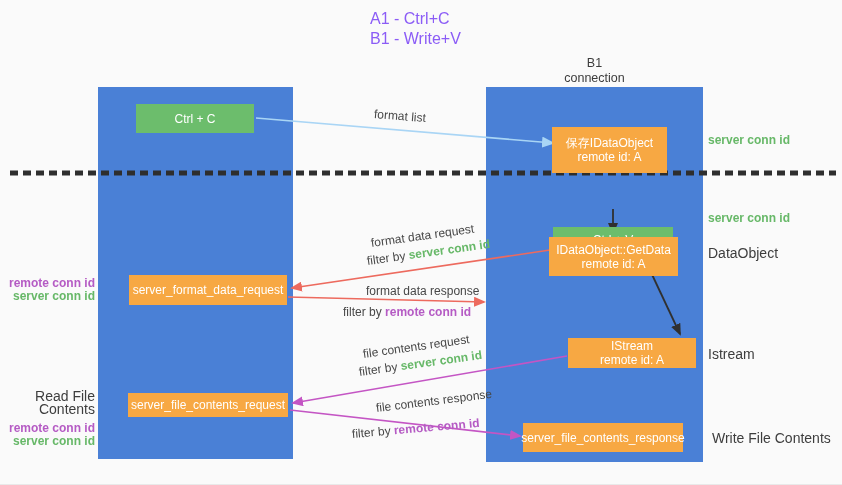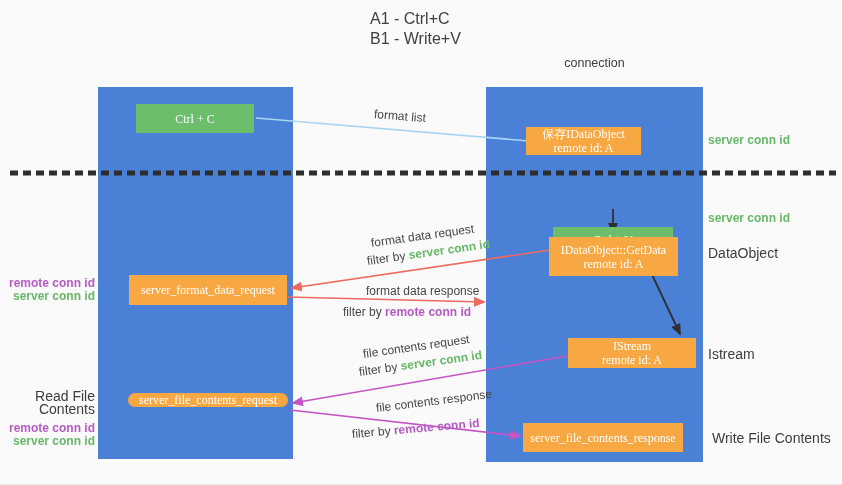--- a/index.html
+++ b/index.html
@@ -9,44 +9,44 @@
     position:relative; width:842px; height:485px;
     background:#fafafa; overflow:hidden;
     border-bottom:1px solid #e9e9e9;
   }
   
   .lane { position:absolute; background:#4a80d6; z-index:1; }
   #lane-left  { left:98px;  top:87px; width:195px; height:372px; }
   #lane-right { left:486px; top:87px; width:217px; height:375px; }
 
   
-  .title { position:absolute; left:370px; top:9px; font-size:16px; line-height:20px; color:#404040; z-index:4; }
+  .title { position:absolute; left:370px; top:9px; font-size:16px; line-height:20px; color:#8b5cf6; z-index:4; }
   .lane-header { position:absolute; top:56px; text-align:center; font-size:12.5px; line-height:15px; color:#3c3c3c; z-index:4; }
   #hdr-left  { left:98px;  width:195px; }
   #hdr-right { left:486px; width:217px; }
 
   
   svg.layer { position:absolute; left:0; top:0; z-index:2; }
 
   
   .node {
     position:absolute; z-index:3; display:flex; flex-direction:column;
     align-items:center; justify-content:center; text-align:center;
-    color:#fff; font-size:12px; line-height:14px;font-family:Liberation Serif, serif;
+    color:#fff; font-size:12px; line-height:14px;
   }
   .orange { background:#f7a843; }
   .green  { background:#6cbd6c; }
   #n-ctrl-c   { left:136px; top:104px; width:118px; height:29px; }
-  #n-save     { left:526px; top:127px; width:115px; height:28px; }
+  #n-save     { left:552px; top:127px; width:115px; height:46px; }
   #n-ctrl-v   { left:553px; top:182px; width:120px; height:26px;margin-top:45px; }
   #n-getdata  { left:549px; top:237px; width:129px; height:39px; }
   #n-freq     { left:129px; top:275px; width:158px; height:30px; }
   #n-fresp    { left:488px; top:288px; width:156px; height:29px; }
   #n-istream  { left:568px; top:338px; width:128px; height:30px; }
-  #n-fileq    { left:128px; top:393px; width:160px; height:14px;border-radius:10px; }
+  #n-fileq    { left:128px; top:393px; width:160px; height:24px; }
   #n-filer    { left:523px; top:423px; width:160px; height:29px; }
 
   
   .elabel { position:absolute; z-index:4; font-size:12px; color:#474747; white-space:nowrap; transform-origin:left center; }
   .green-t  { color:#67b868; font-weight:bold; }
   .purple-t { color:#b55bc4; font-weight:bold; }
   #l-format-list { left:374px; top:107px; transform:rotate(4.5deg); }
   #l-fdr    { left:371px; top:236px; transform:rotate(-8deg); }
   #l-fdr-f  { left:367px; top:254px; transform:rotate(-8deg); }
   #l-fdresp { left:366px; top:284px; }
@@ -73,20 +73,21 @@
 <body>
 
 <div class="canvas">
 
   <div class="title">
     <div>A1 - Ctrl+C</div>
     <div>B1 - Write+V</div>
   </div>
 
   <div class="lane-header" id="hdr-right">
+    <div>B1</div>
     <div>connection</div>
   </div>
 
   <div class="lane" id="lane-left"></div>
   <div class="lane" id="lane-right"></div>
 
   <svg class="layer" width="842" height="485">
     <defs>
       <marker id="m-blue" markerUnits="userSpaceOnUse" markerWidth="13" markerHeight="11" refX="11" refY="5.5" orient="auto">
         <path d="M0,0 L13,5.5 L0,11 Z" fill="#a9d5f5"></path>

